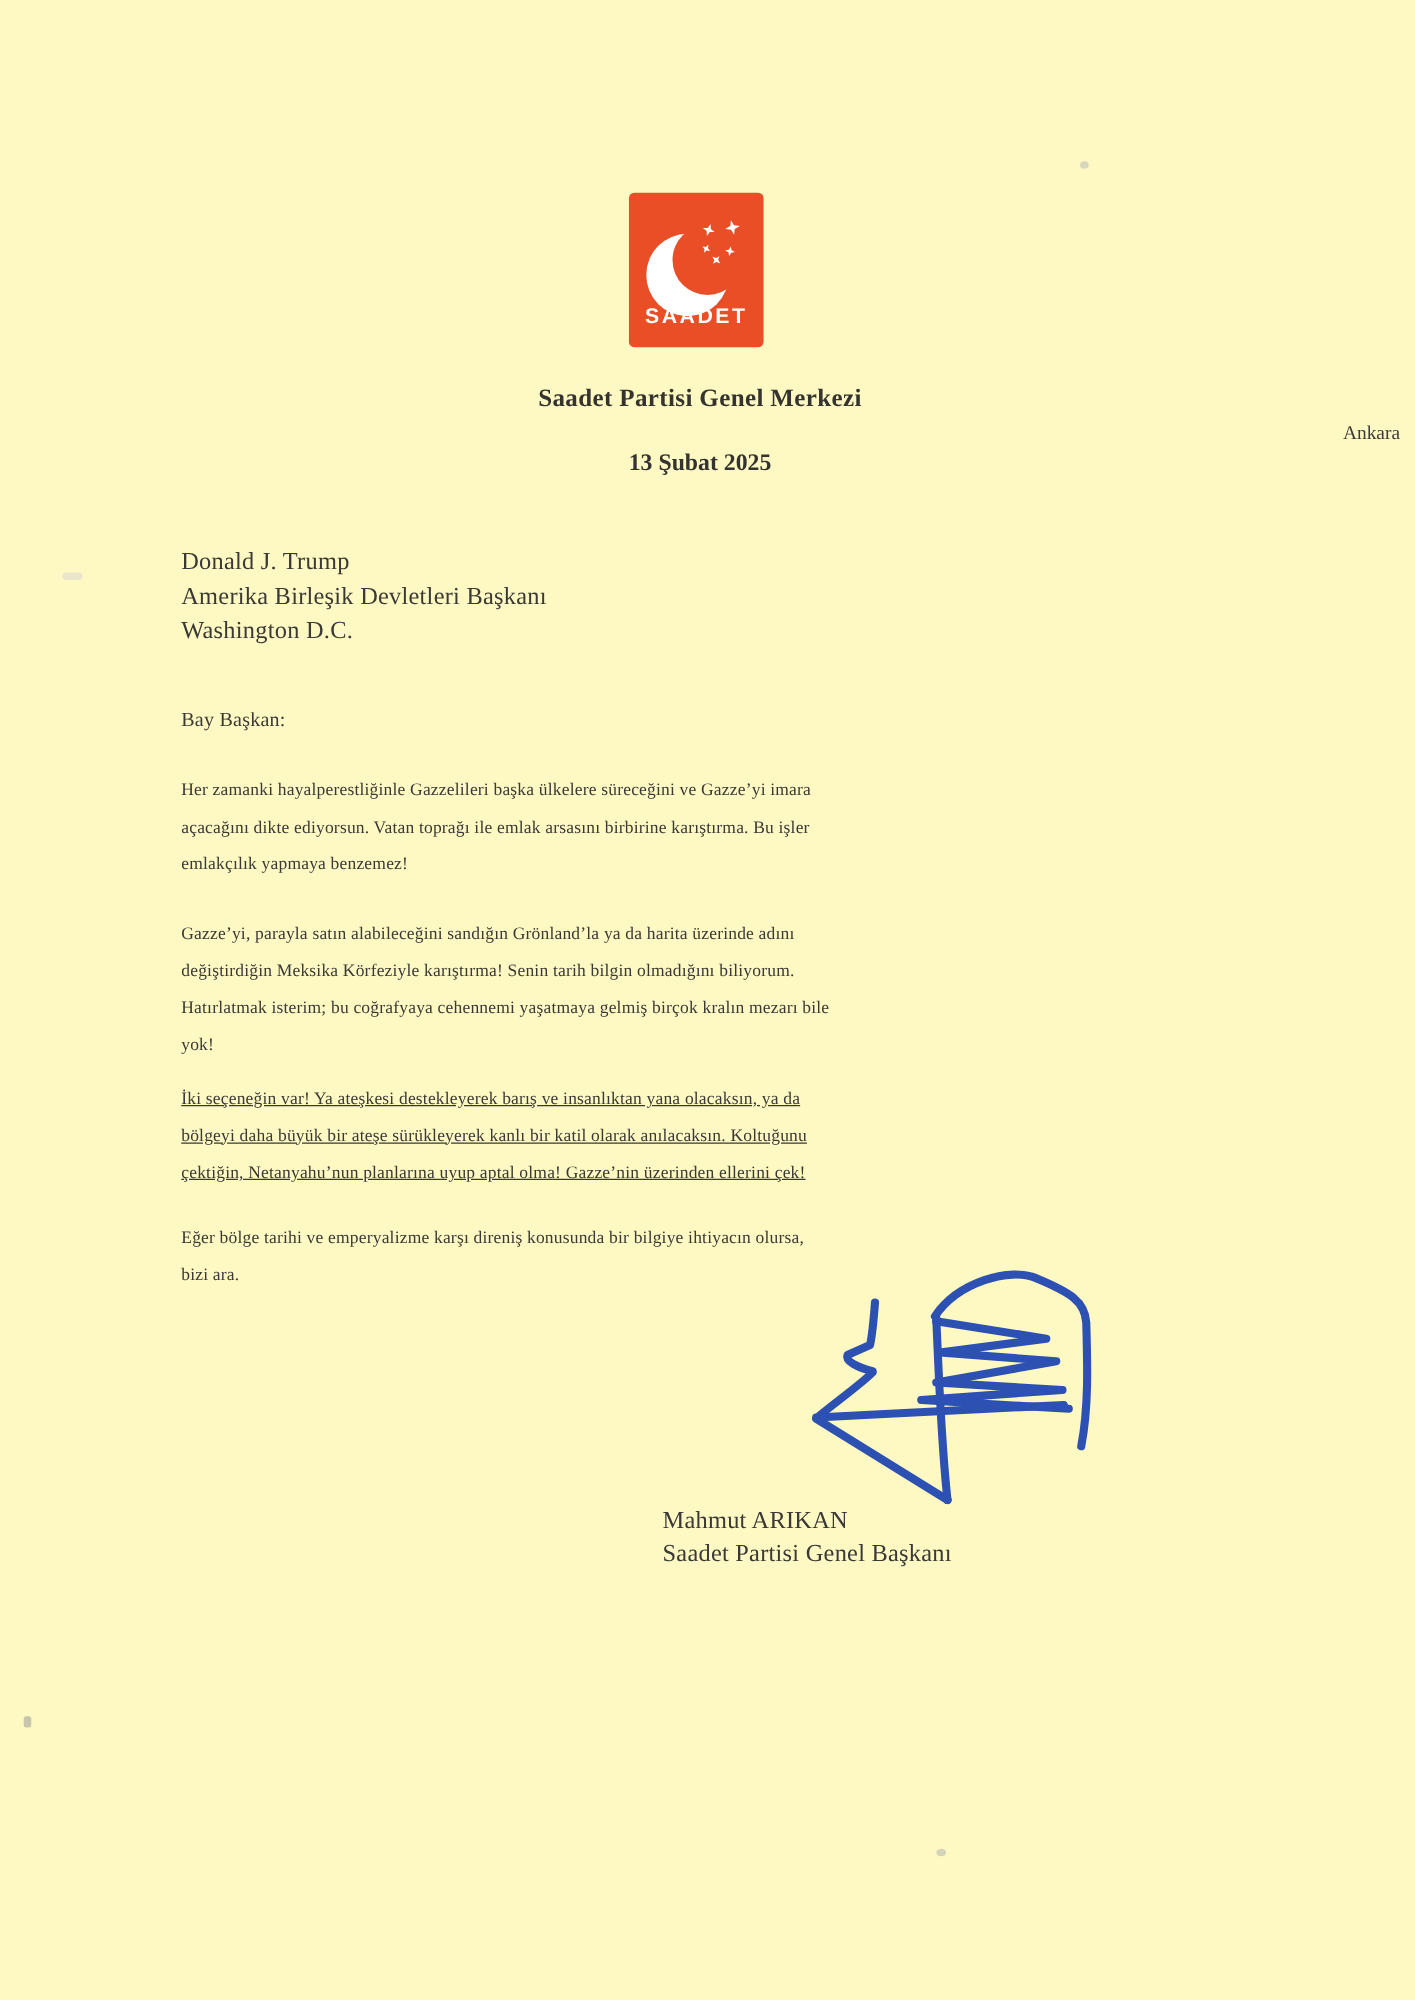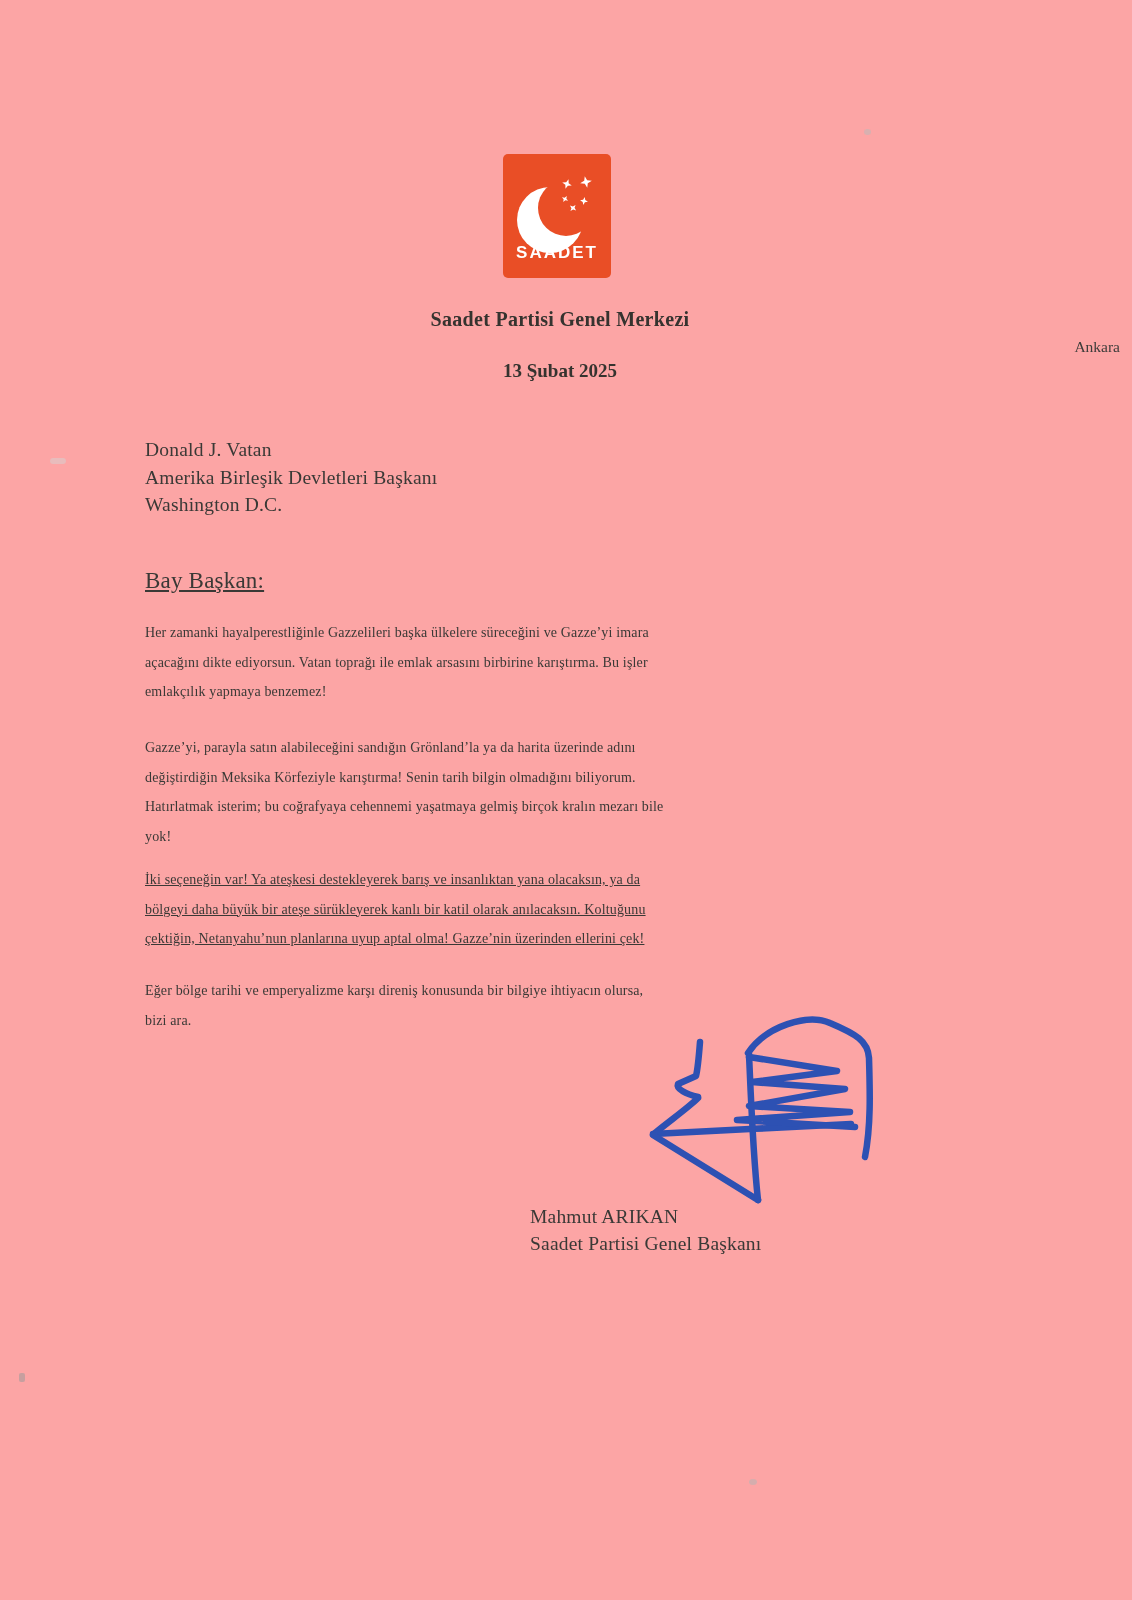--- a/index.html
+++ b/index.html
@@ -1,19 +1,19 @@
 <!DOCTYPE html>
 <html lang="tr"><head>
 <meta charset="utf-8">
 <style>
   html,body{margin:0;padding:0;background:#ffffff;}
   .page{
     position:relative;
     width:1132px;height:1600px;
-    background:#fca5a5;
+    background:#fef9c3;
     overflow:hidden;
     font-family:"Liberation Serif","DejaVu Serif",serif;
     color:#3d3c3a;
   }
   
   .logo{
     position:absolute;left:503px;top:154px;width:108px;height:124px;
   }
   .logo svg{display:block;width:100%;height:100%;}
   .lh-org{
@@ -29,21 +29,21 @@
     position:absolute;left:0;top:360px;width:1120px;
     text-align:center;font-size:19px;color:#35332f;font-weight:bold;
   }
   
   .recipient{
     position:absolute;left:145px;top:436px;
     font-size:19.5px;line-height:27.5px;letter-spacing:.2px;color:#3a3936;
   }
   .salutation{
     position:absolute;left:145px;top:568px;
-    font-size:23px;letter-spacing:.2px;color:#3a3936;text-decoration:underline;
+    font-size:16px;letter-spacing:.2px;color:#3a3936;
   }
   .para{
     position:absolute;left:145px;width:835px;
     font-size:14px;line-height:29.5px;letter-spacing:.15px;
     white-space:pre-line;color:#3a3936;
   }
   .p1{top:618px;}
   .p2{top:733px;}
   .p3{top:865px;text-decoration:underline;}
   .p4{top:976px;}
@@ -92,21 +92,21 @@
       </g>
       <text x="54" y="104" text-anchor="middle" fill="#ffffff" style="font-family:'Liberation Sans','DejaVu Sans',sans-serif;font-weight:bold;font-size:17px;letter-spacing:2px;">SAADET</text>
     </svg>
   </div>
 
   <div class="lh-org">Saadet Partisi Genel Merkezi</div>
   <div class="lh-city">Ankara</div>
   <div class="lh-date">13 Şubat 2025</div>
 
   <div class="recipient">
-    <div>Donald J. Vatan</div>
+    <div>Donald J. Trump</div>
     <div>Amerika Birleşik Devletleri Başkanı</div>
     <div>Washington D.C.</div>
   </div>
 
   <div class="salutation">Bay Başkan:</div>
 
   <div class="para p1">Her zamanki hayalperestliğinle Gazzelileri başka ülkelere süreceğini ve Gazze’yi imara
 açacağını dikte ediyorsun. Vatan toprağı ile emlak arsasını birbirine karıştırma. Bu işler
 emlakçılık yapmaya benzemez!</div>
   <div class="para p2">Gazze’yi, parayla satın alabileceğini sandığın Grönland’la ya da harita üzerinde adını

